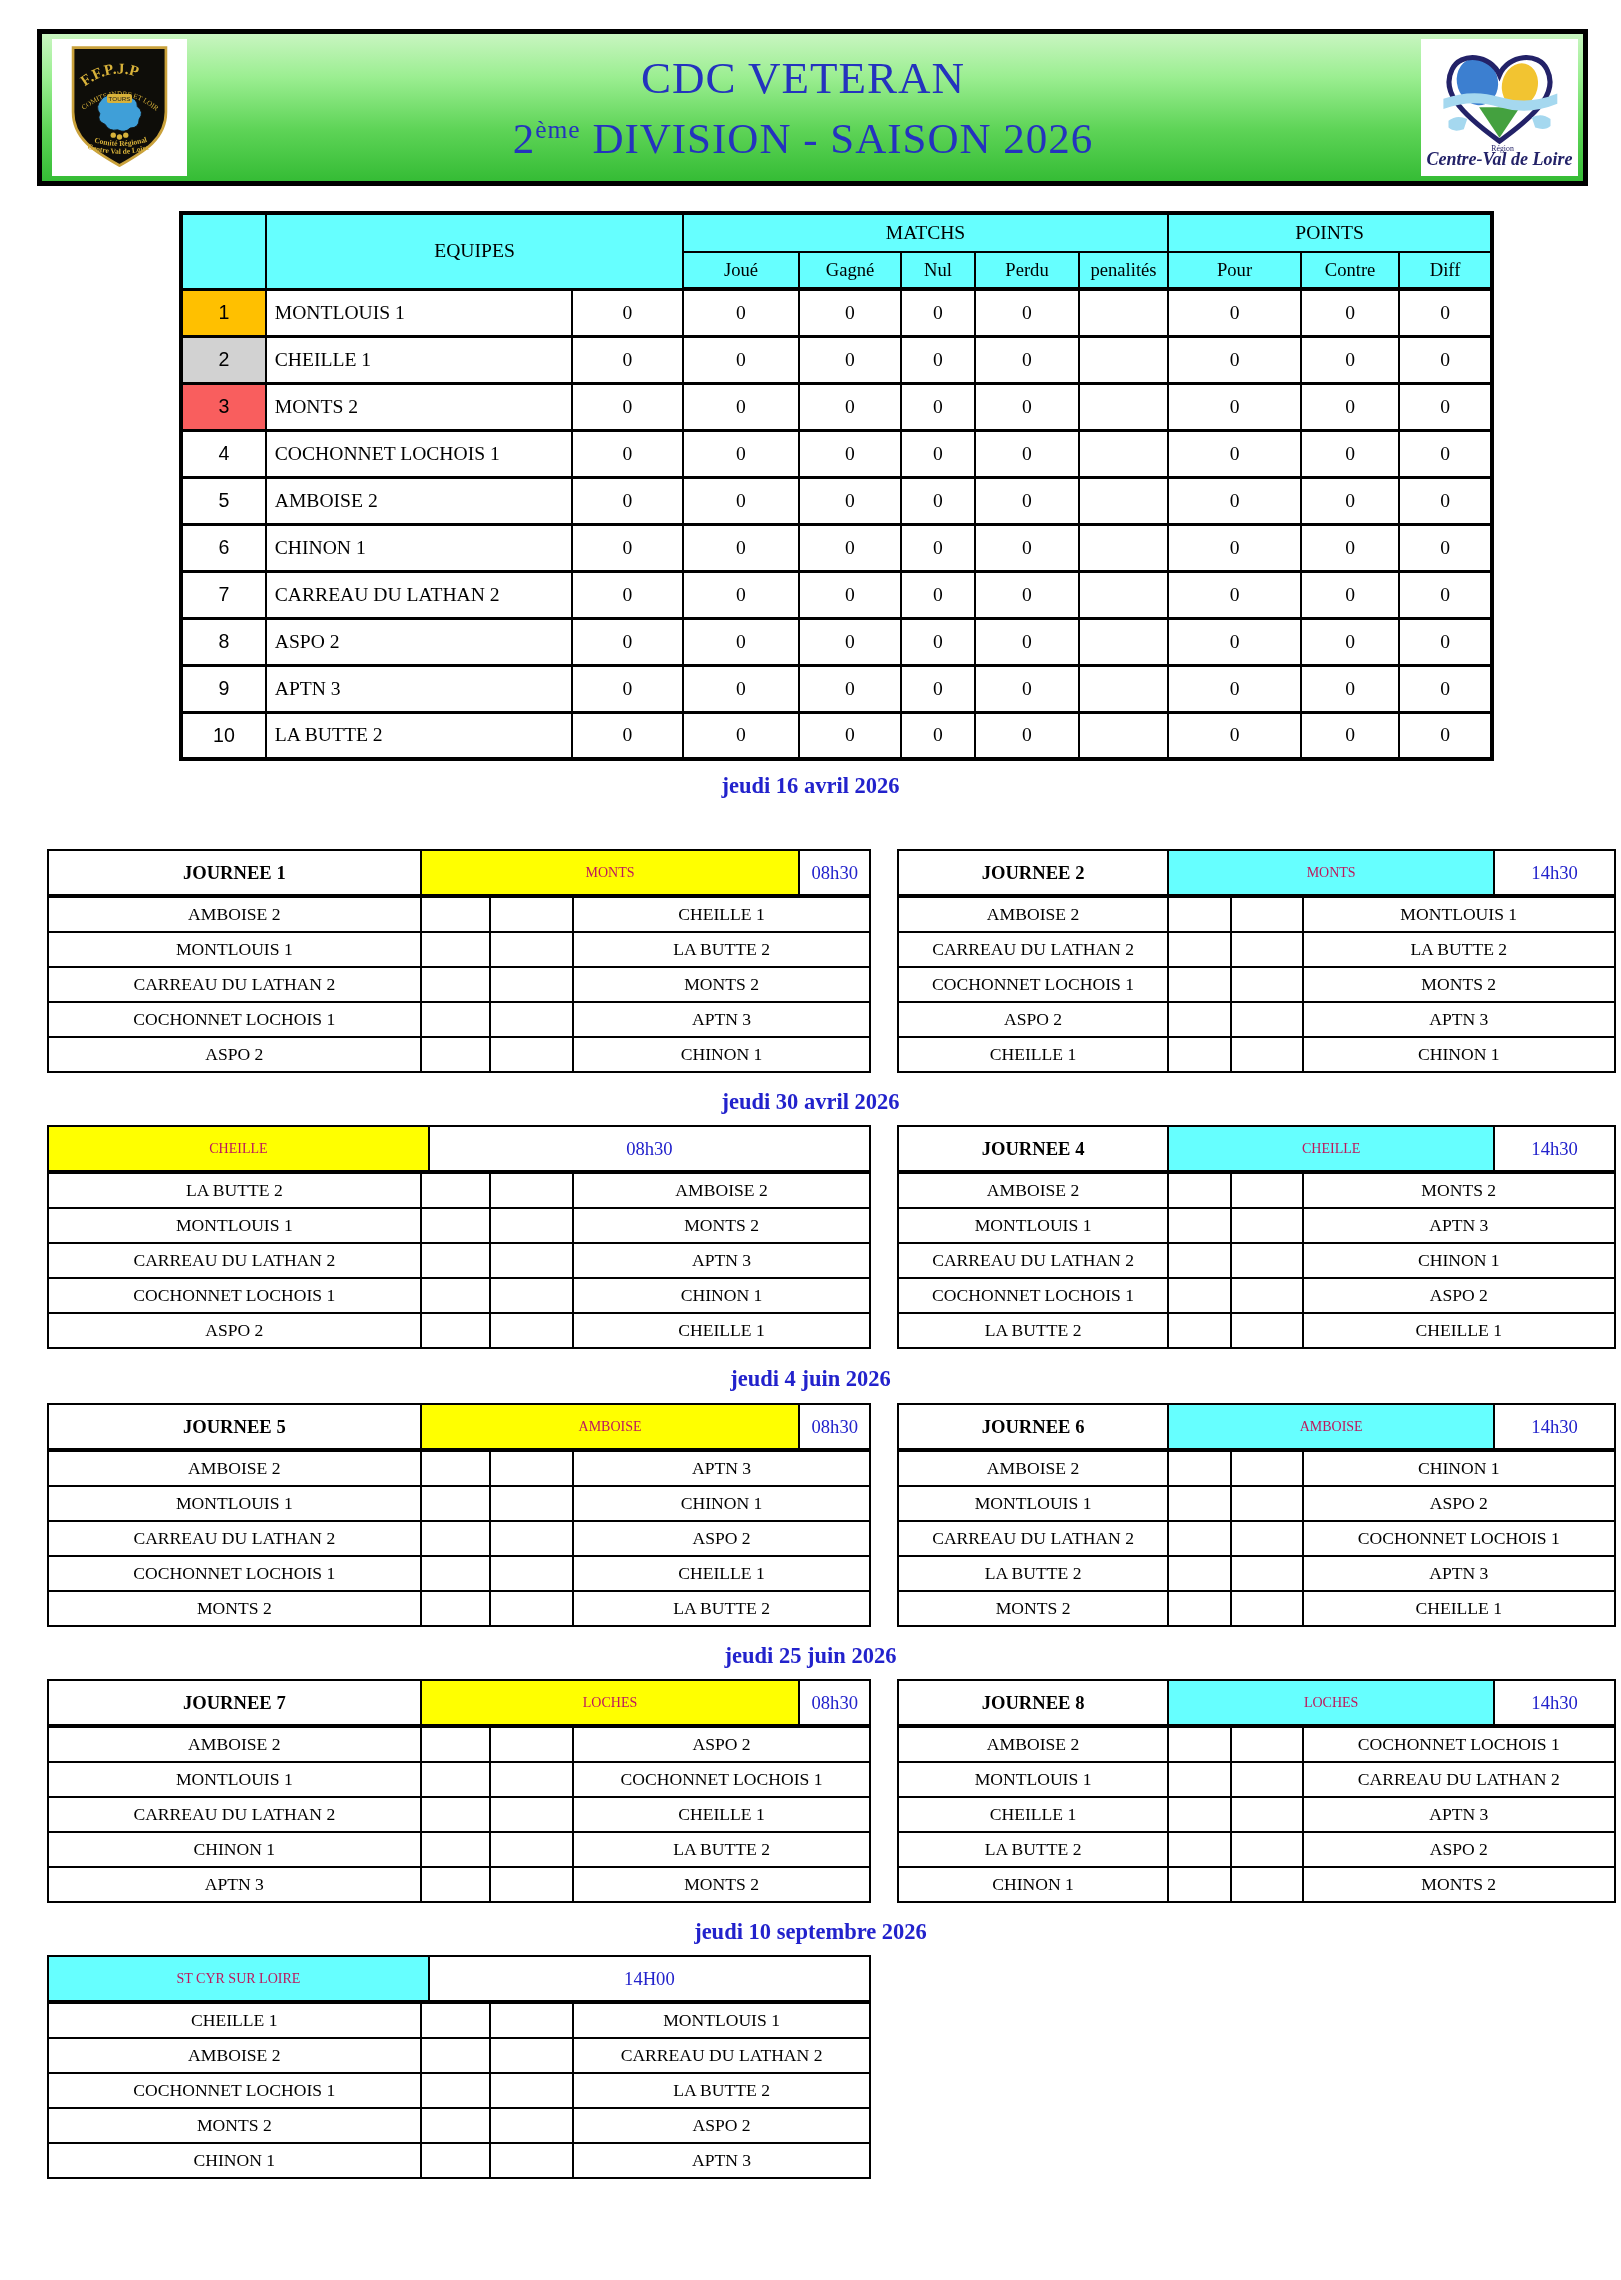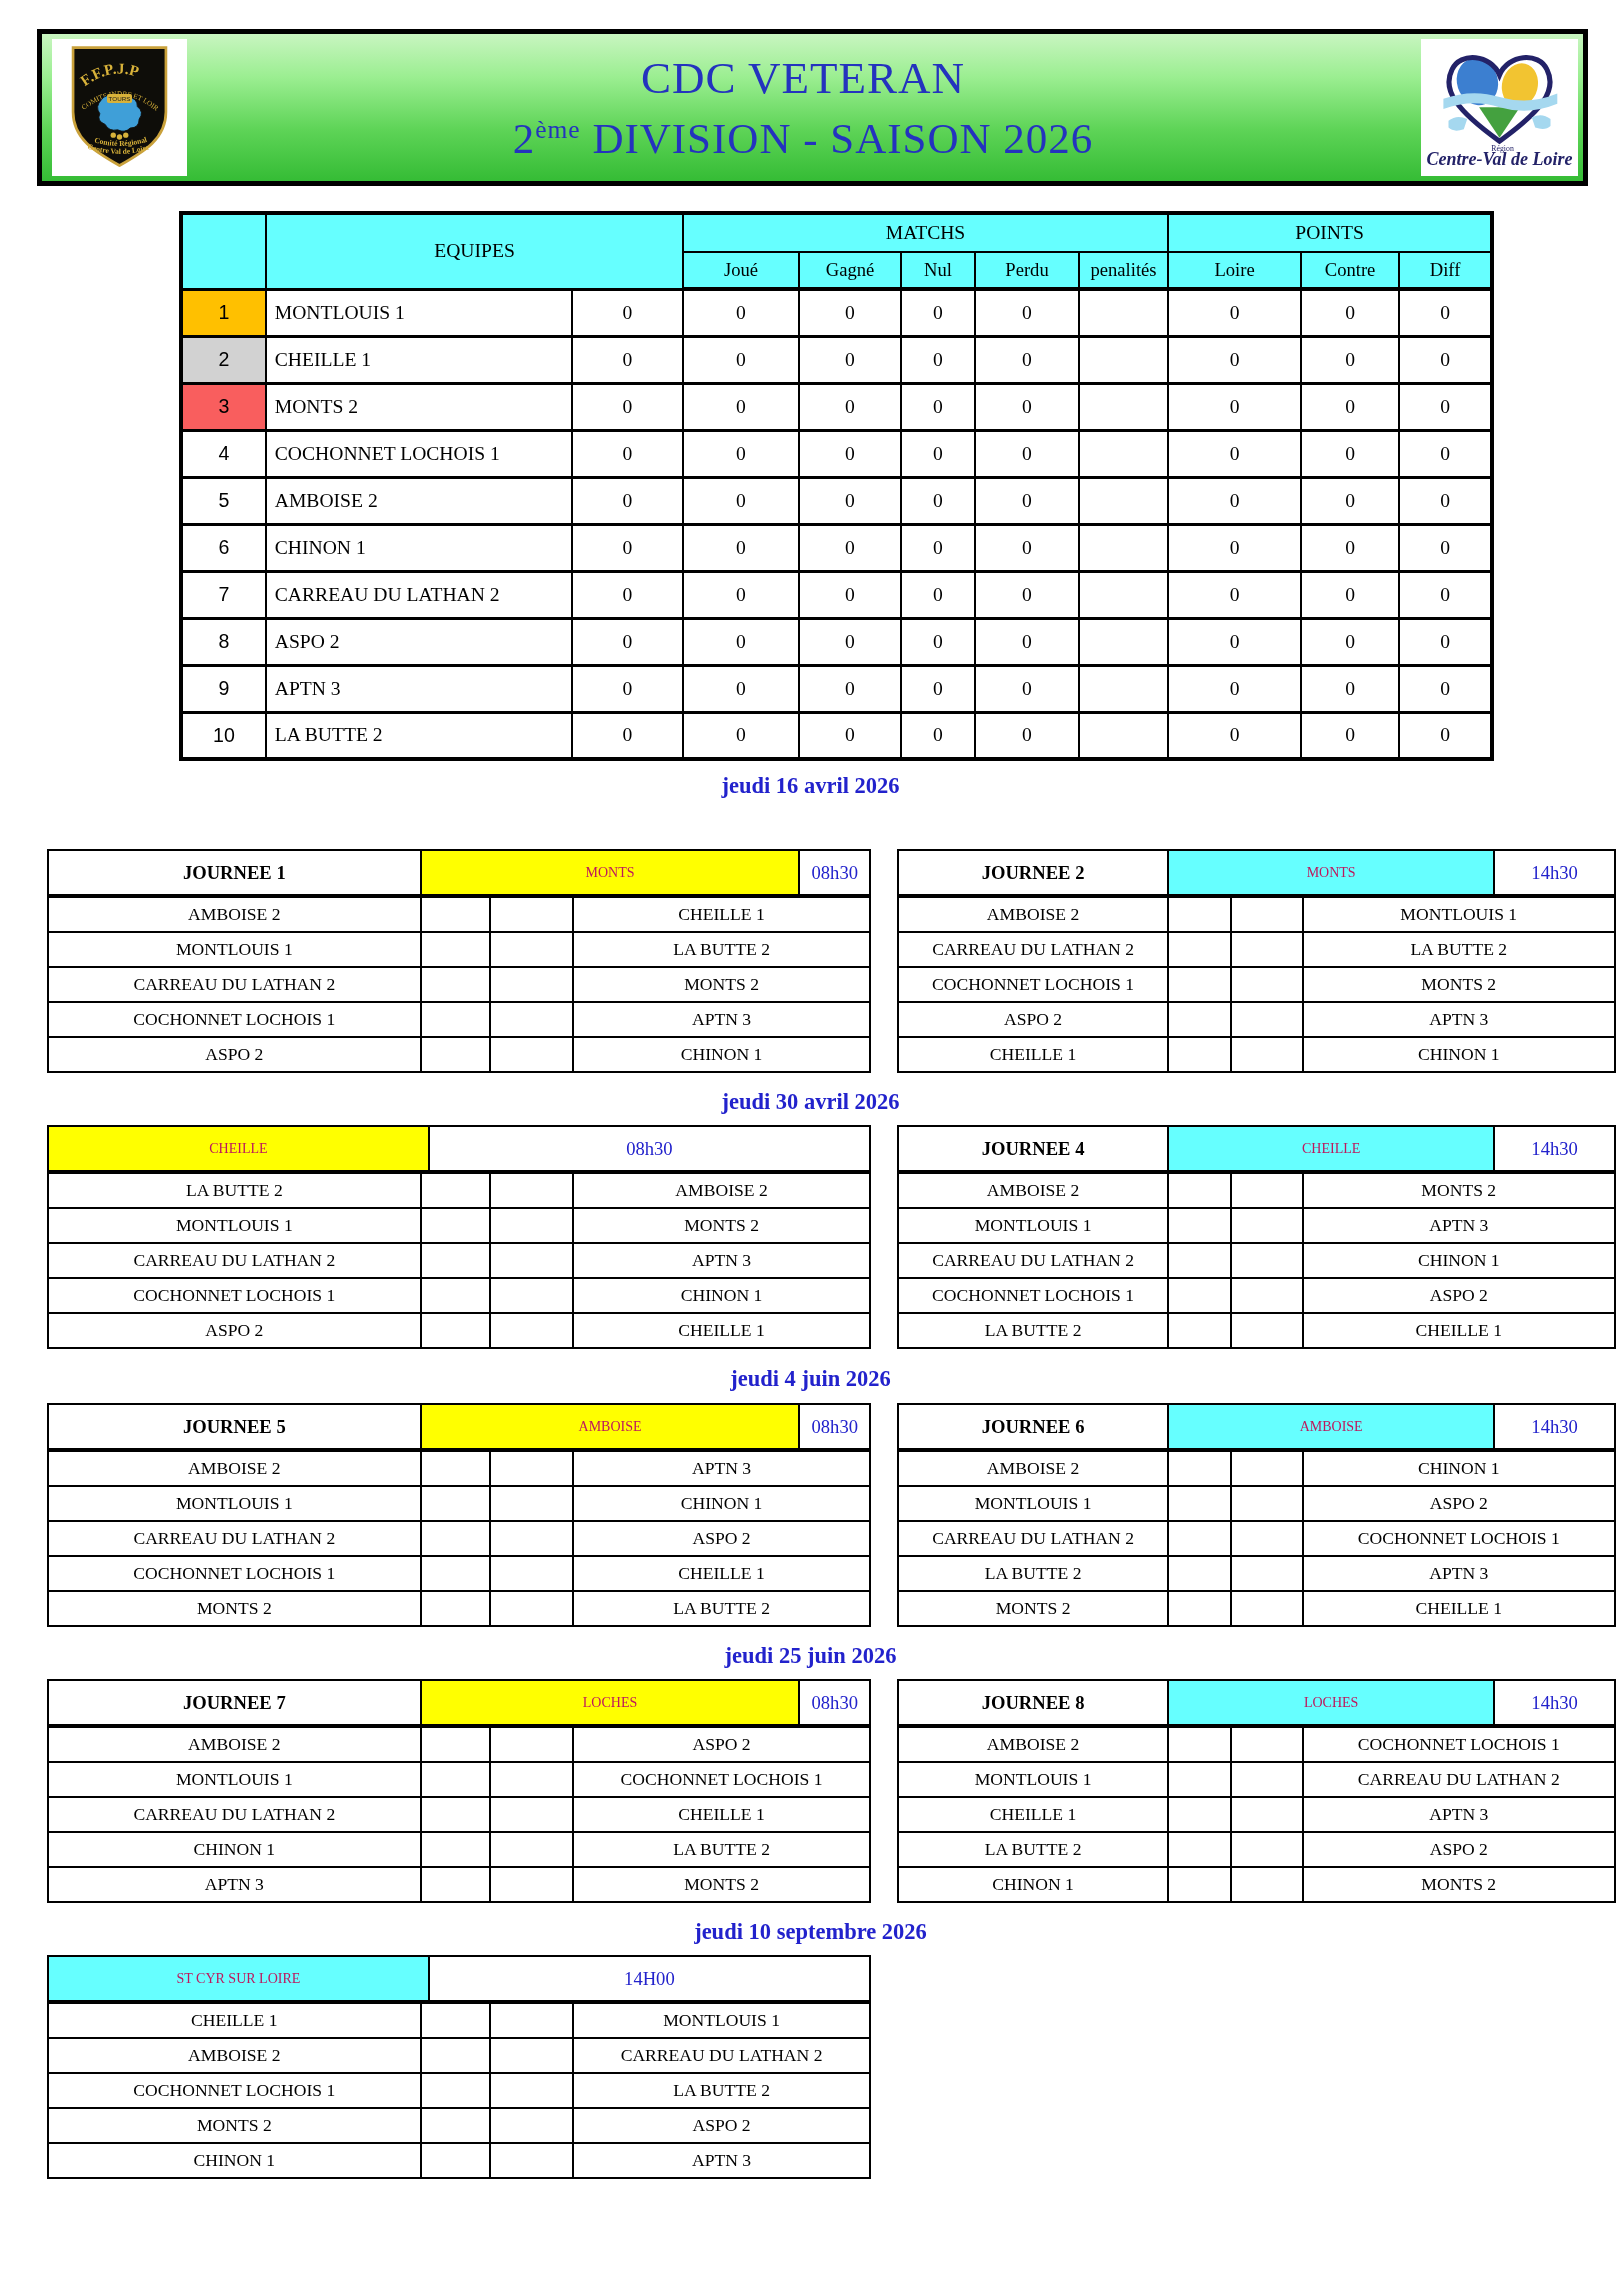--- a/index.html
+++ b/index.html
@@ -124,21 +124,21 @@
         <th rowspan="2" colspan="2">EQUIPES</th>
         <th colspan="5">MATCHS</th>
         <th colspan="3">POINTS</th>
       </tr>
       <tr class="subhead">
         <th>Joué</th>
         <th>Gagné</th>
         <th>Nul</th>
         <th>Perdu</th>
         <th>penalités</th>
-        <th>Loire</th>
+        <th>Pour</th>
         <th>Contre</th>
         <th>Diff</th>
       </tr>
     </thead>
     <tbody>
       <tr class="srow">
         <td class="rank rank-gold">1</td>
         <td class="team">MONTLOUIS 1</td>
         <td>0</td>
         <td>0</td>

